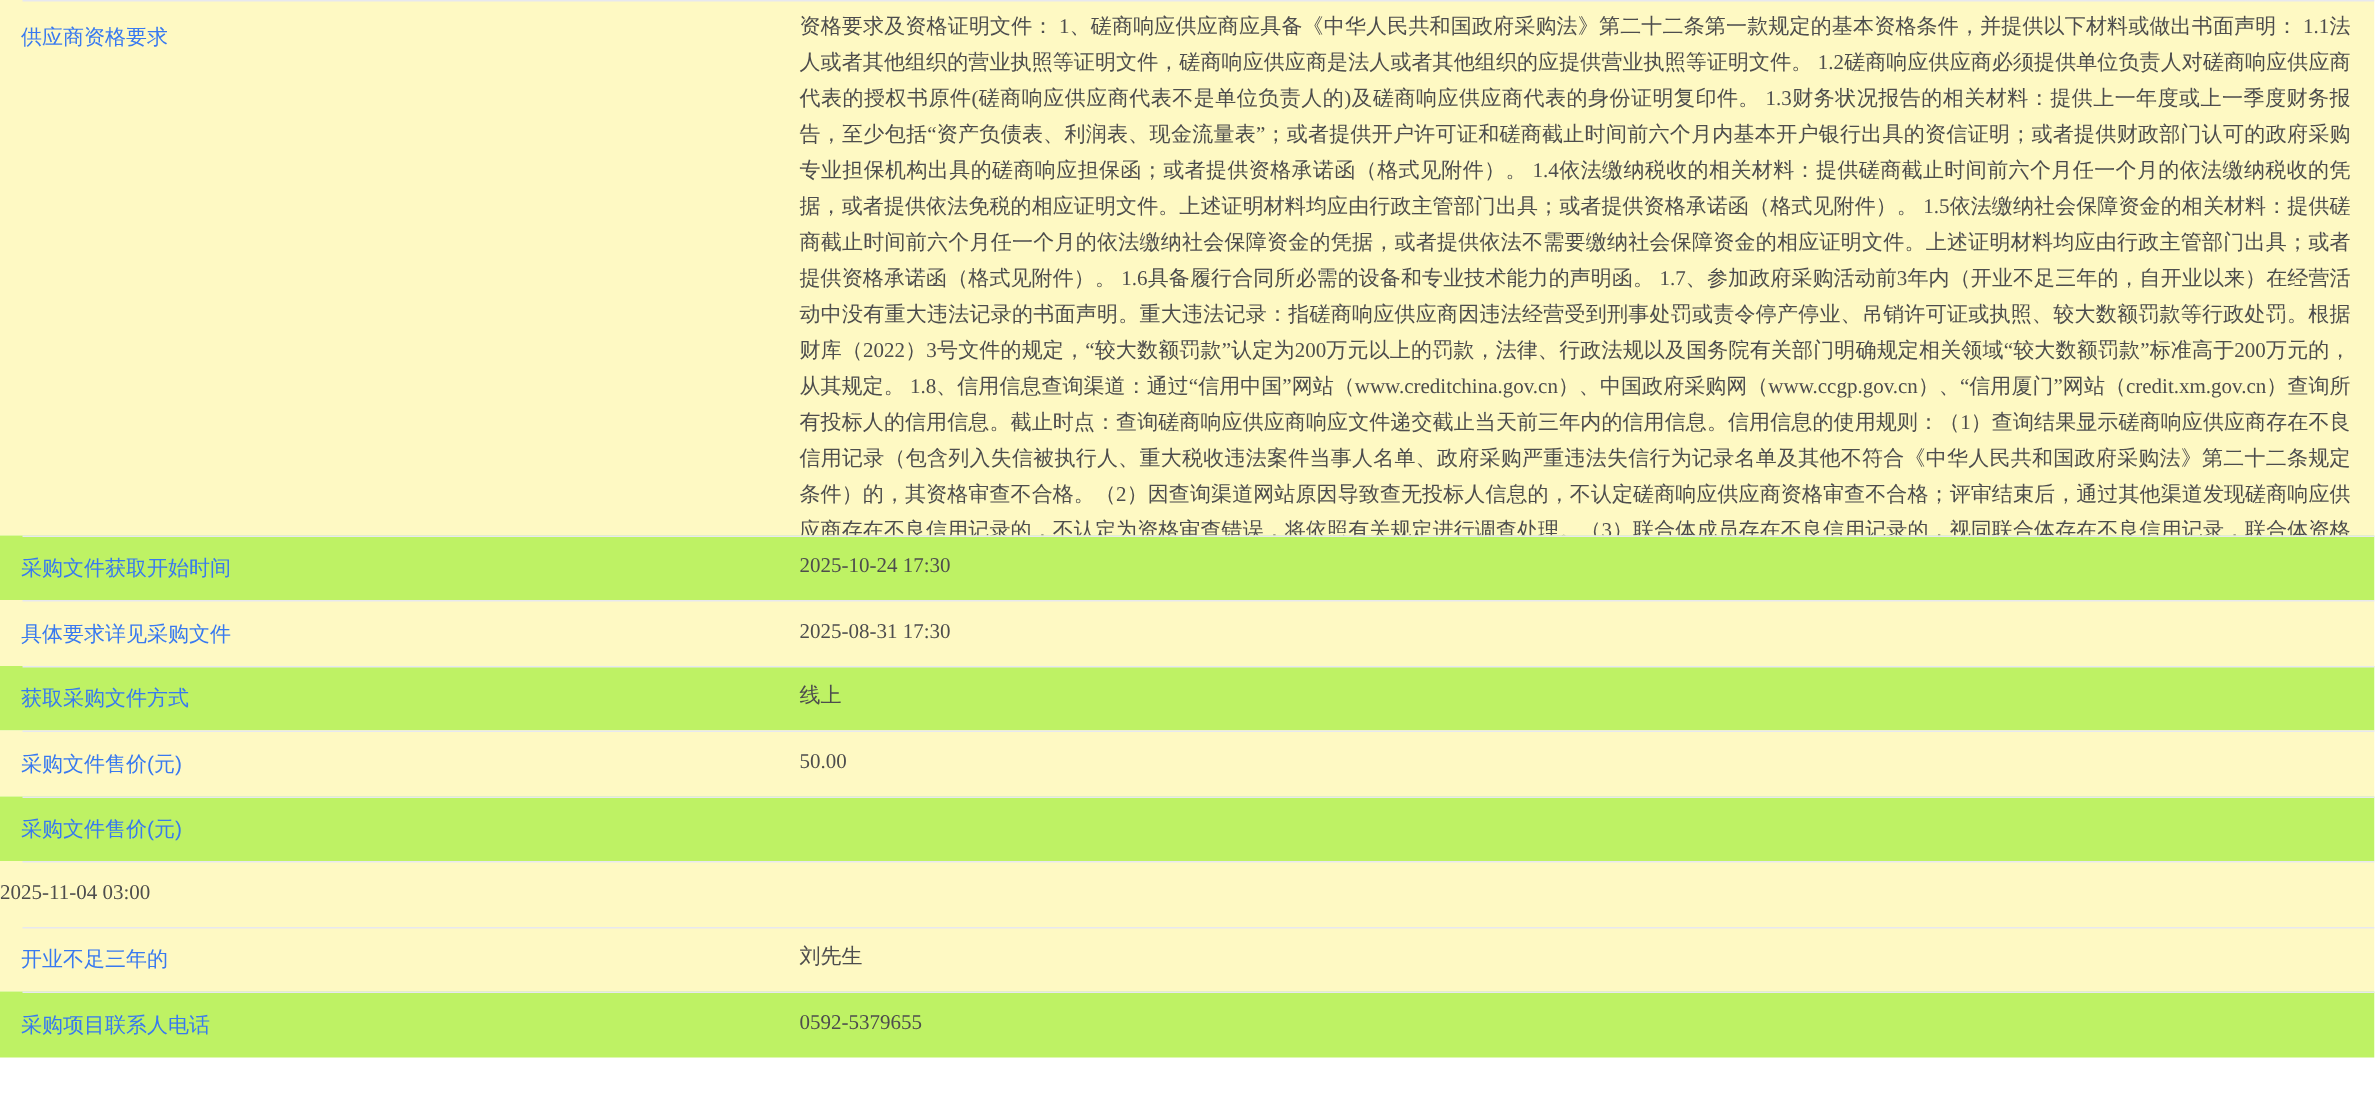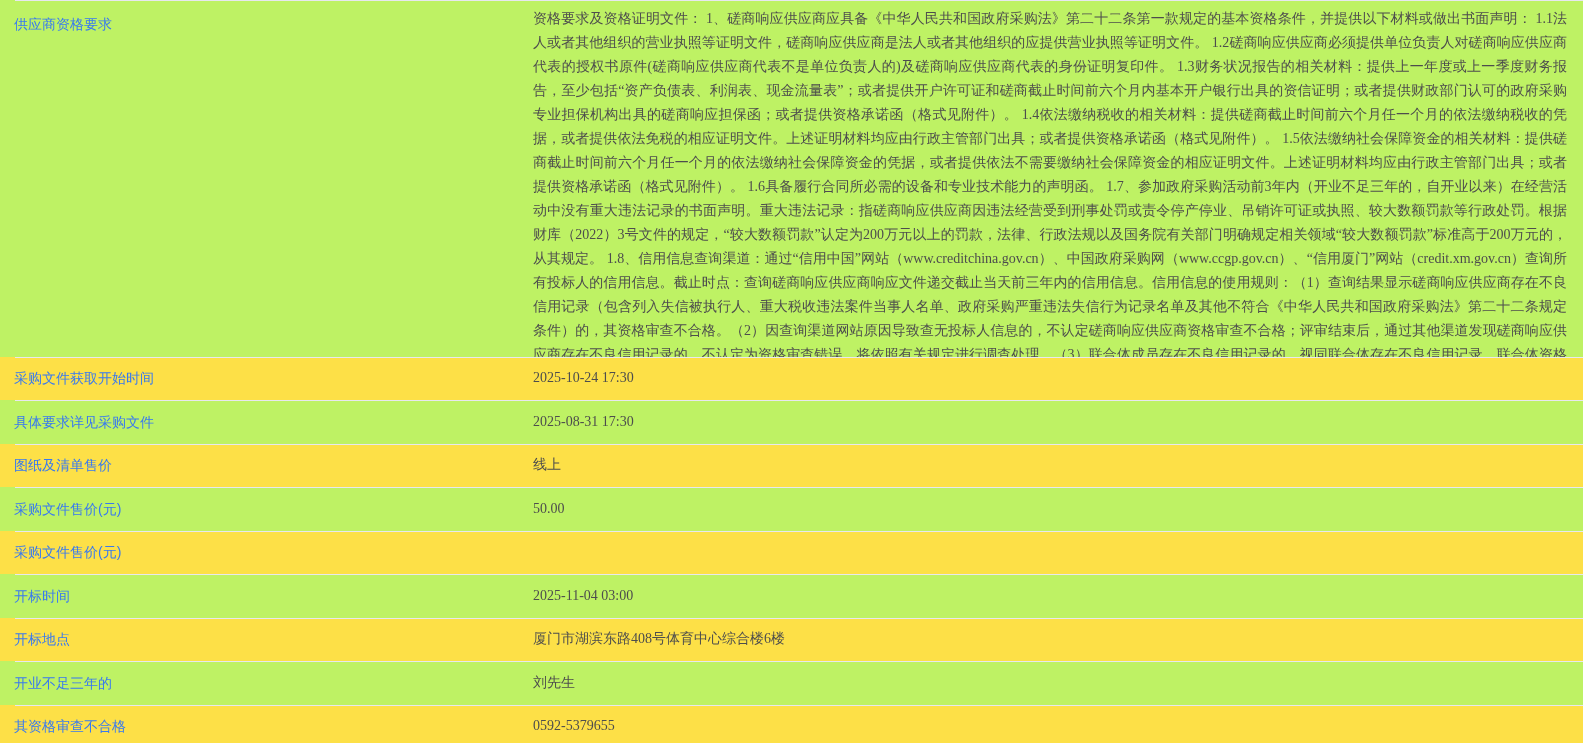--- a/index.html
+++ b/index.html
@@ -11,31 +11,31 @@
     width: 1583px;
     height: 743px;
     overflow: hidden;
     background: #ffffff;
     position: relative;
   }
   .detail-table { width: 100%; }
   .row {
     display: flex;
     position: relative;
-    background: #bef264;
+    background: #fef9c3;
   }
   
   .row::before {
     content: "";
     position: absolute;
     top: 0; left: 15px; right: 0;
     height: 1px;
     background: #e7e8ef;
   }
-  .row.striped { background: #fde047; }
+  .row.striped { background: #bef264; }
   .row.field-row {
     height: 43.5px;
     align-items: center;
   }
   .row.qual-row {
     height: 356.5px;
     align-items: flex-start;
     overflow: hidden;
   }
   .label-cell {
@@ -80,47 +80,42 @@
       <div class="label-cell">采购文件获取开始时间</div>
       <div class="value-cell">2025-10-24 17:30</div>
     </div>
 
     <div class="row field-row">
       <div class="label-cell">具体要求详见采购文件</div>
       <div class="value-cell">2025-08-31 17:30</div>
     </div>
 
     <div class="row field-row striped">
-      <div class="label-cell">图纸及清单售价</div>
+      <div class="label-cell">获取采购文件方式</div>
       <div class="value-cell">线上</div>
     </div>
 
     <div class="row field-row">
       <div class="label-cell">采购文件售价(元)</div>
       <div class="value-cell">50.00</div>
     </div>
 
     <div class="row field-row striped">
       <div class="label-cell">采购文件售价(元)</div>
     </div>
 
     <div class="row field-row">
-      <div class="label-cell">开标时间</div>
       <div class="value-cell">2025-11-04 03:00</div>
     </div>
 
-    <div class="row field-row striped">
-      <div class="label-cell">开标地点</div>
-      <div class="value-cell">厦门市湖滨东路408号体育中心综合楼6楼</div>
-    </div>
 
     <div class="row field-row">
       <div class="label-cell">开业不足三年的</div>
       <div class="value-cell">刘先生</div>
     </div>
 
     <div class="row field-row striped">
-      <div class="label-cell">其资格审查不合格</div>
+      <div class="label-cell">采购项目联系人电话</div>
       <div class="value-cell">0592-5379655</div>
     </div>
 
   </div>
 </div>
 
 </body></html>

